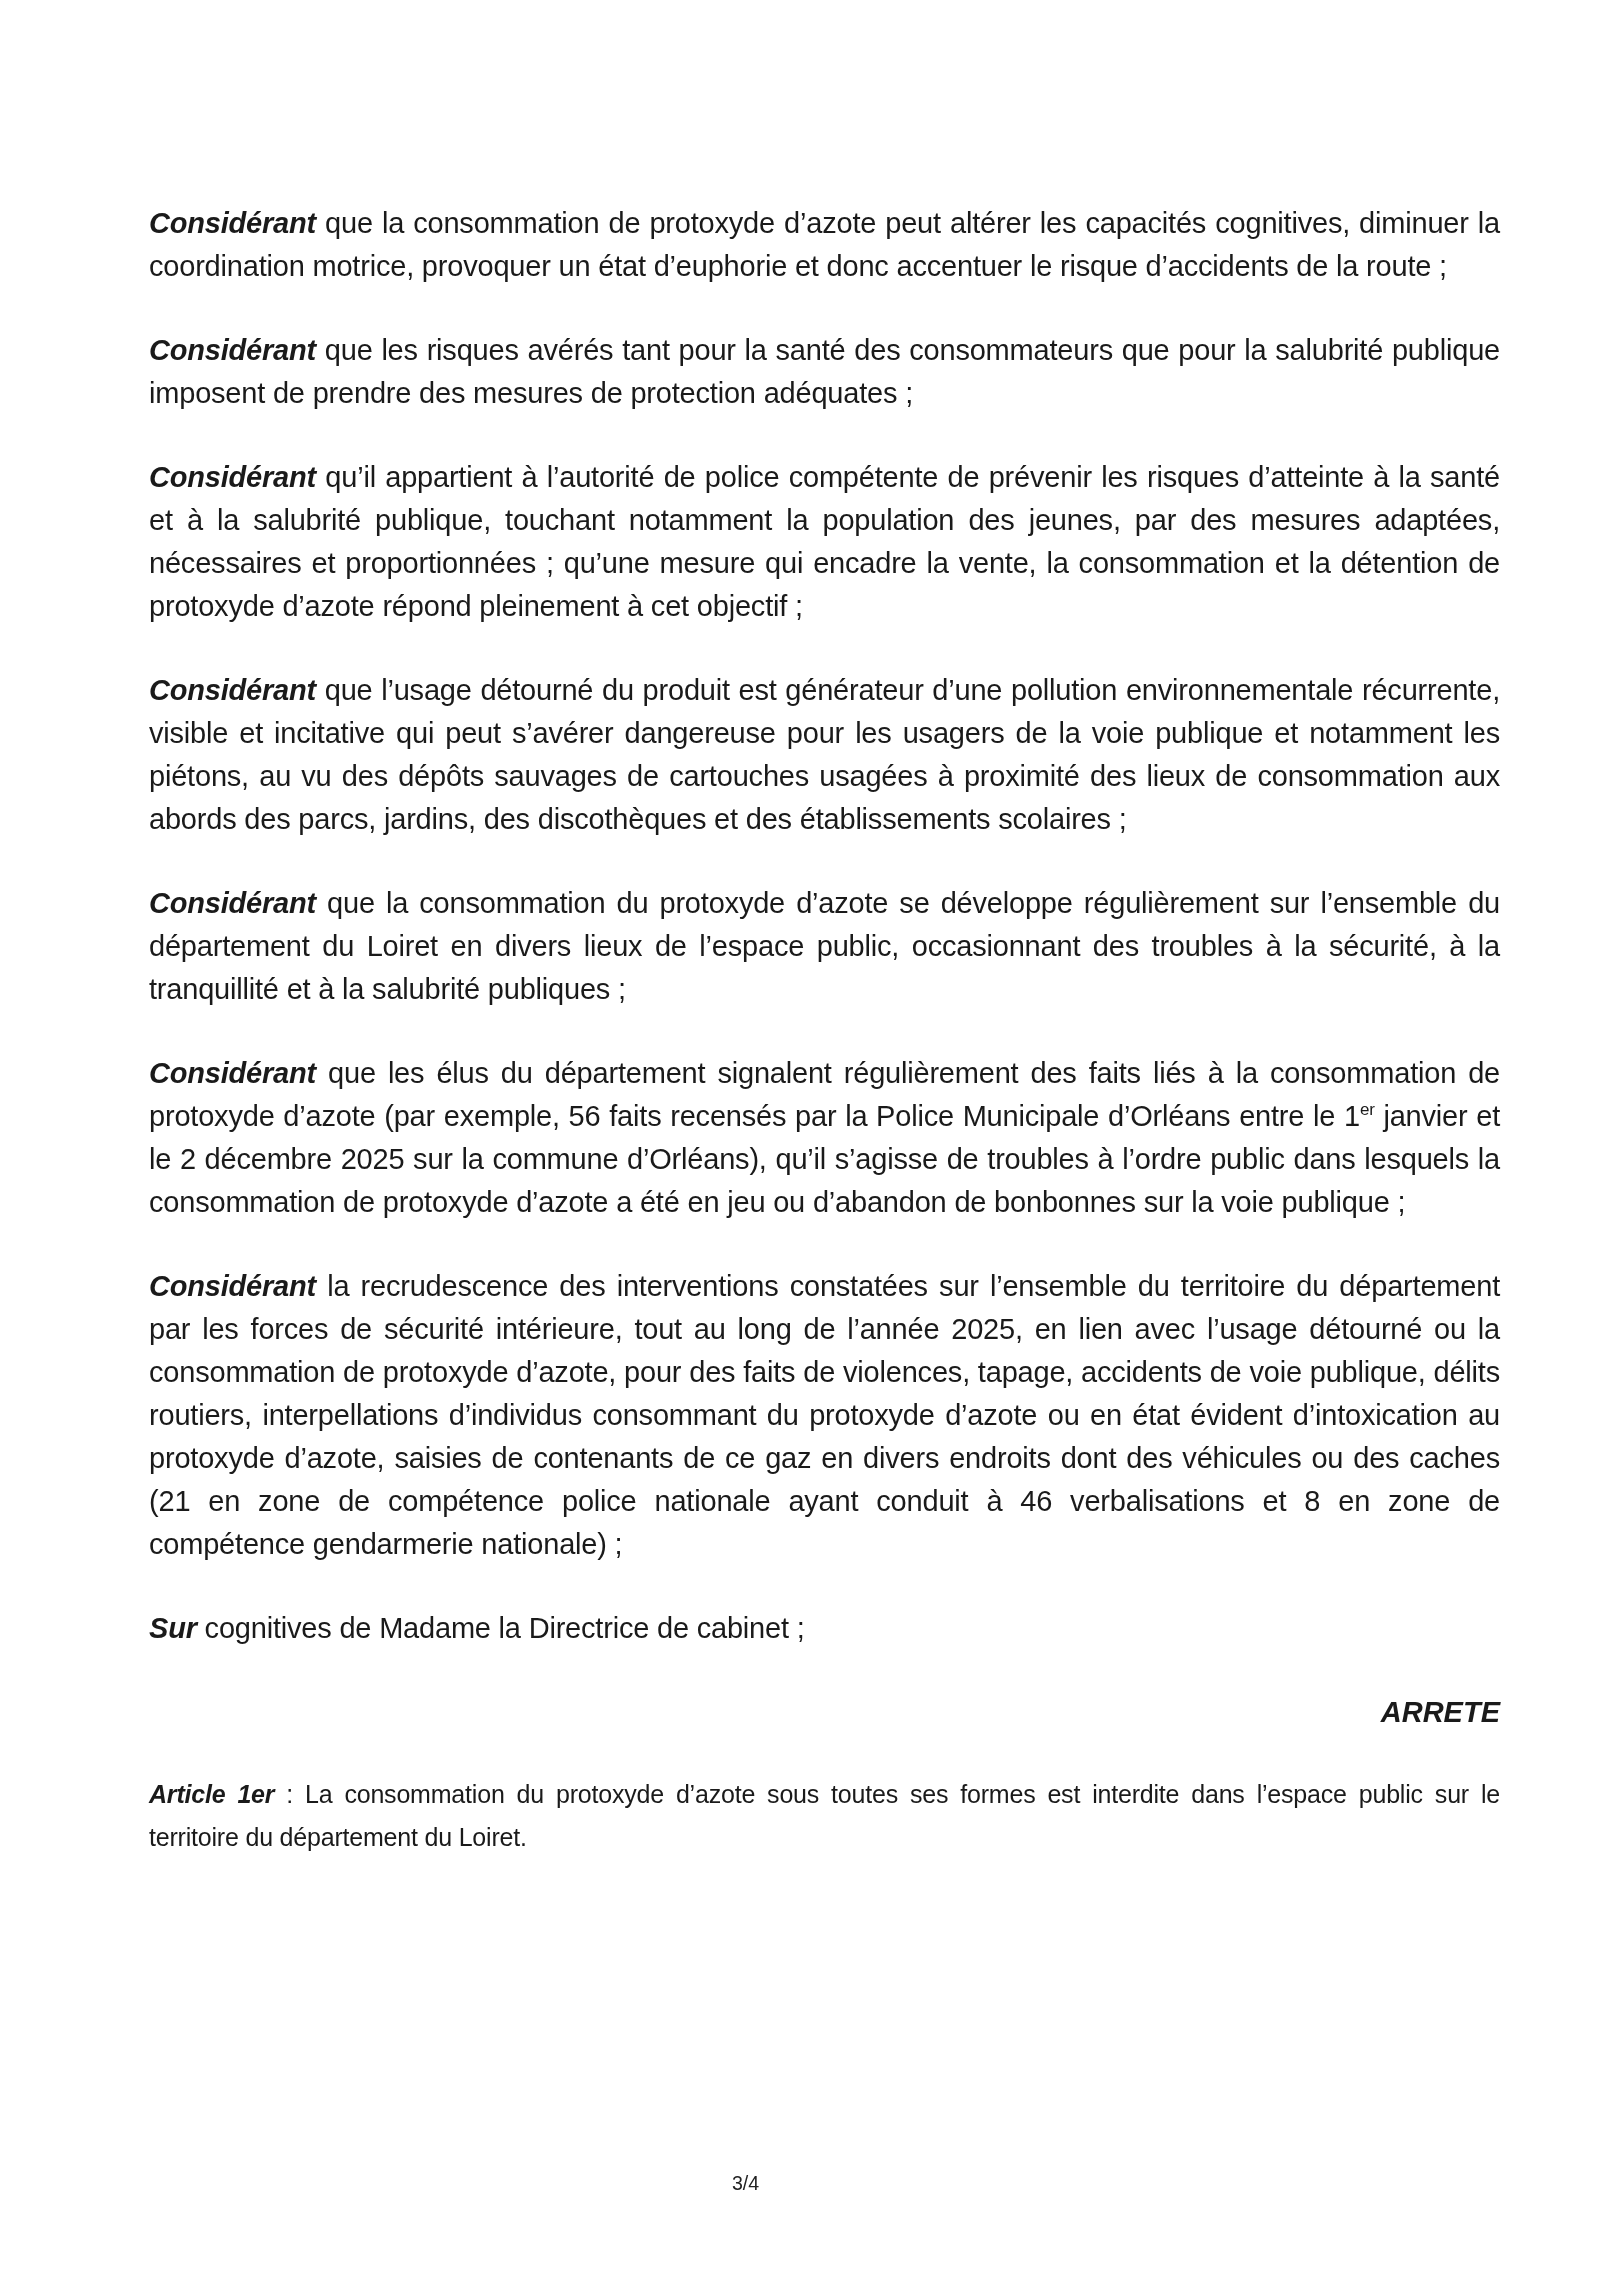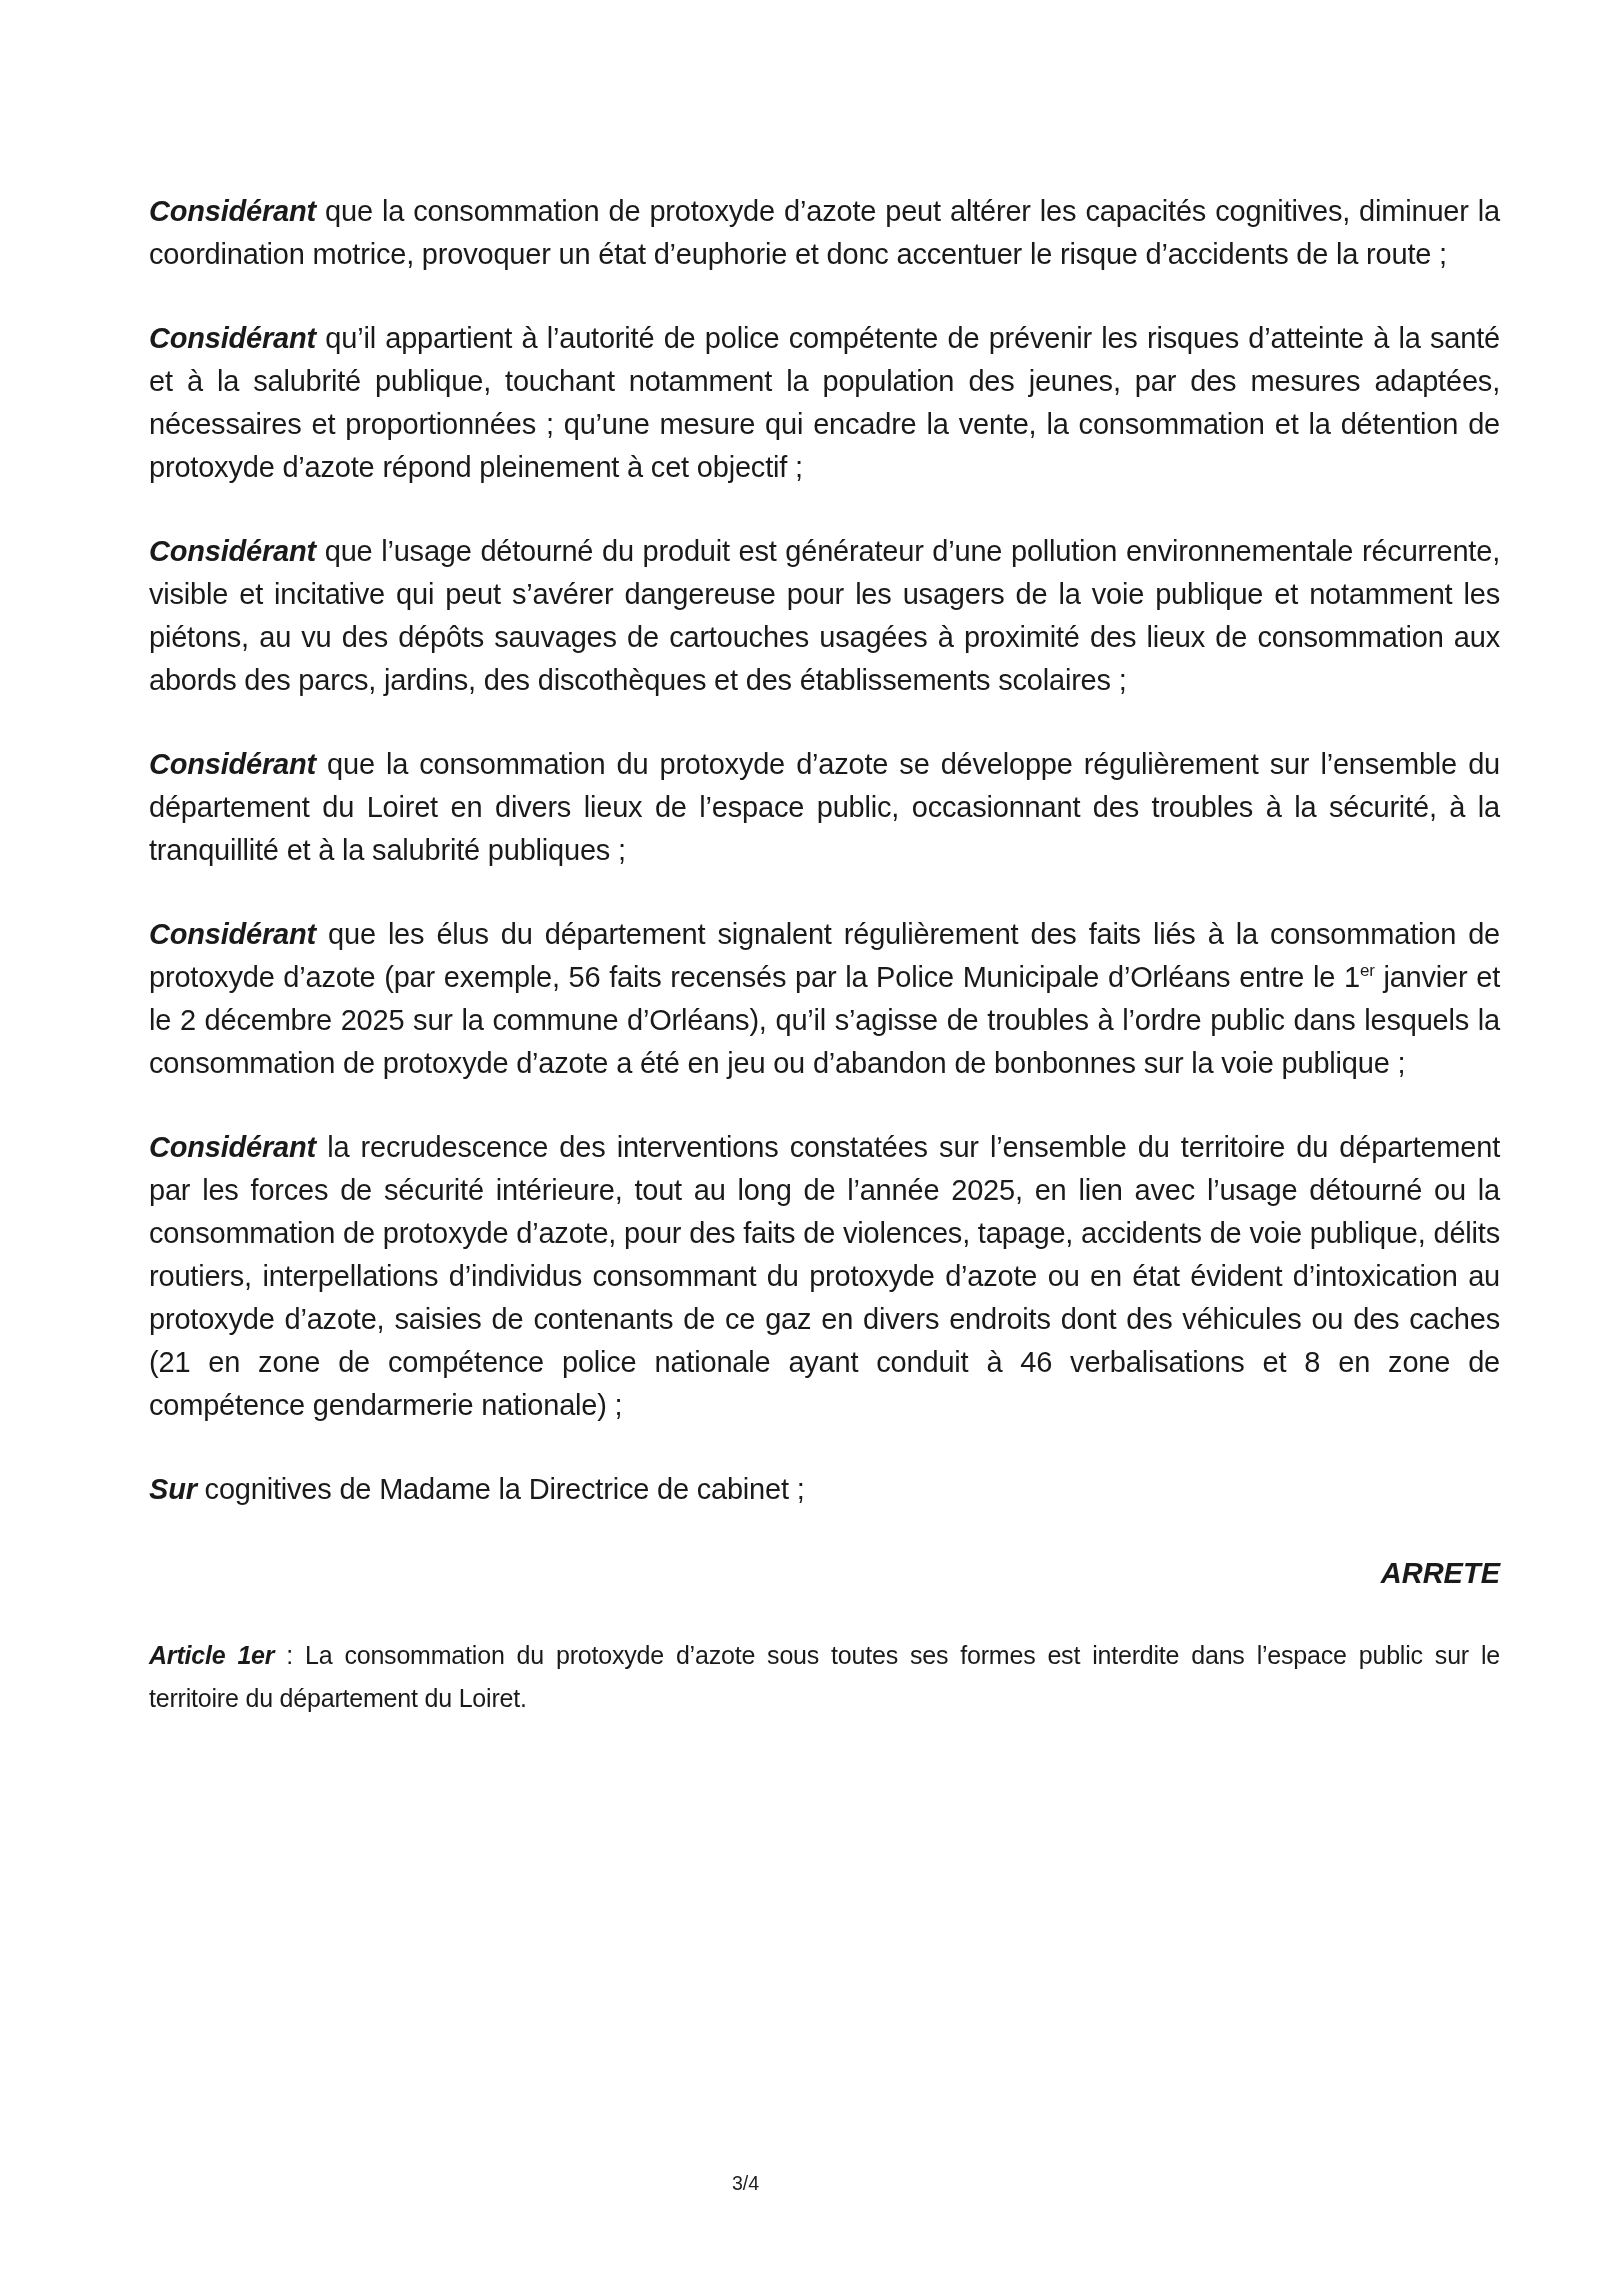--- a/index.html
+++ b/index.html
@@ -11,21 +11,21 @@
       width: 1623px;
       height: 2295px;
       position: relative;
       overflow: hidden;
       font-family: "Liberation Sans", "DejaVu Sans", sans-serif;
       color: #1a1a1a;
     }
     .page {
       position: absolute;
       left: 149px;
-      top: 190px;
+      top: 202px;
       width: 1351px;
     }
     .para {
       font-size: 29px;
       line-height: 43px;
       text-align: justify;
       margin: 0 0 41px 0;
       letter-spacing: -0.2px;
     }
     .para .lead {
@@ -69,20 +69,23 @@
   </style>
 </head>
 <body>
 
 <div class="page">
 
   <p class="para">
     <span class="lead">Considérant</span><span> que la consommation de protoxyde d’azote peut altérer les capacités cognitives, diminuer la coordination motrice, provoquer un état d’euphorie et donc accentuer le risque d’accidents de la route ;</span>
   </p>
 
+  <p class="para">
+    <span class="lead">Considérant</span><span> que les risques avérés tant pour la santé des consommateurs que pour la salubrité publique imposent de prendre des mesures de protection adéquates ;</span>
+  </p>
 
   <p class="para">
     <span class="lead">Considérant</span><span> qu’il appartient à l’autorité de police compétente de prévenir les risques d’atteinte à la santé et à la salubrité publique, touchant notamment la population des jeunes, par des mesures adaptées, nécessaires et proportionnées ; qu’une mesure qui encadre la vente, la consommation et la détention de protoxyde d’azote répond pleinement à cet objectif ;</span>
   </p>
 
   <p class="para">
     <span class="lead">Considérant</span><span> que l’usage détourné du produit est générateur d’une pollution environnementale récurrente, visible et incitative qui peut s’avérer dangereuse pour les usagers de la voie publique et notamment les piétons, au vu des dépôts sauvages de cartouches usagées à proximité des lieux de consommation aux abords des parcs, jardins, des discothèques et des établissements scolaires ;</span>
   </p>
 
   <p class="para">

